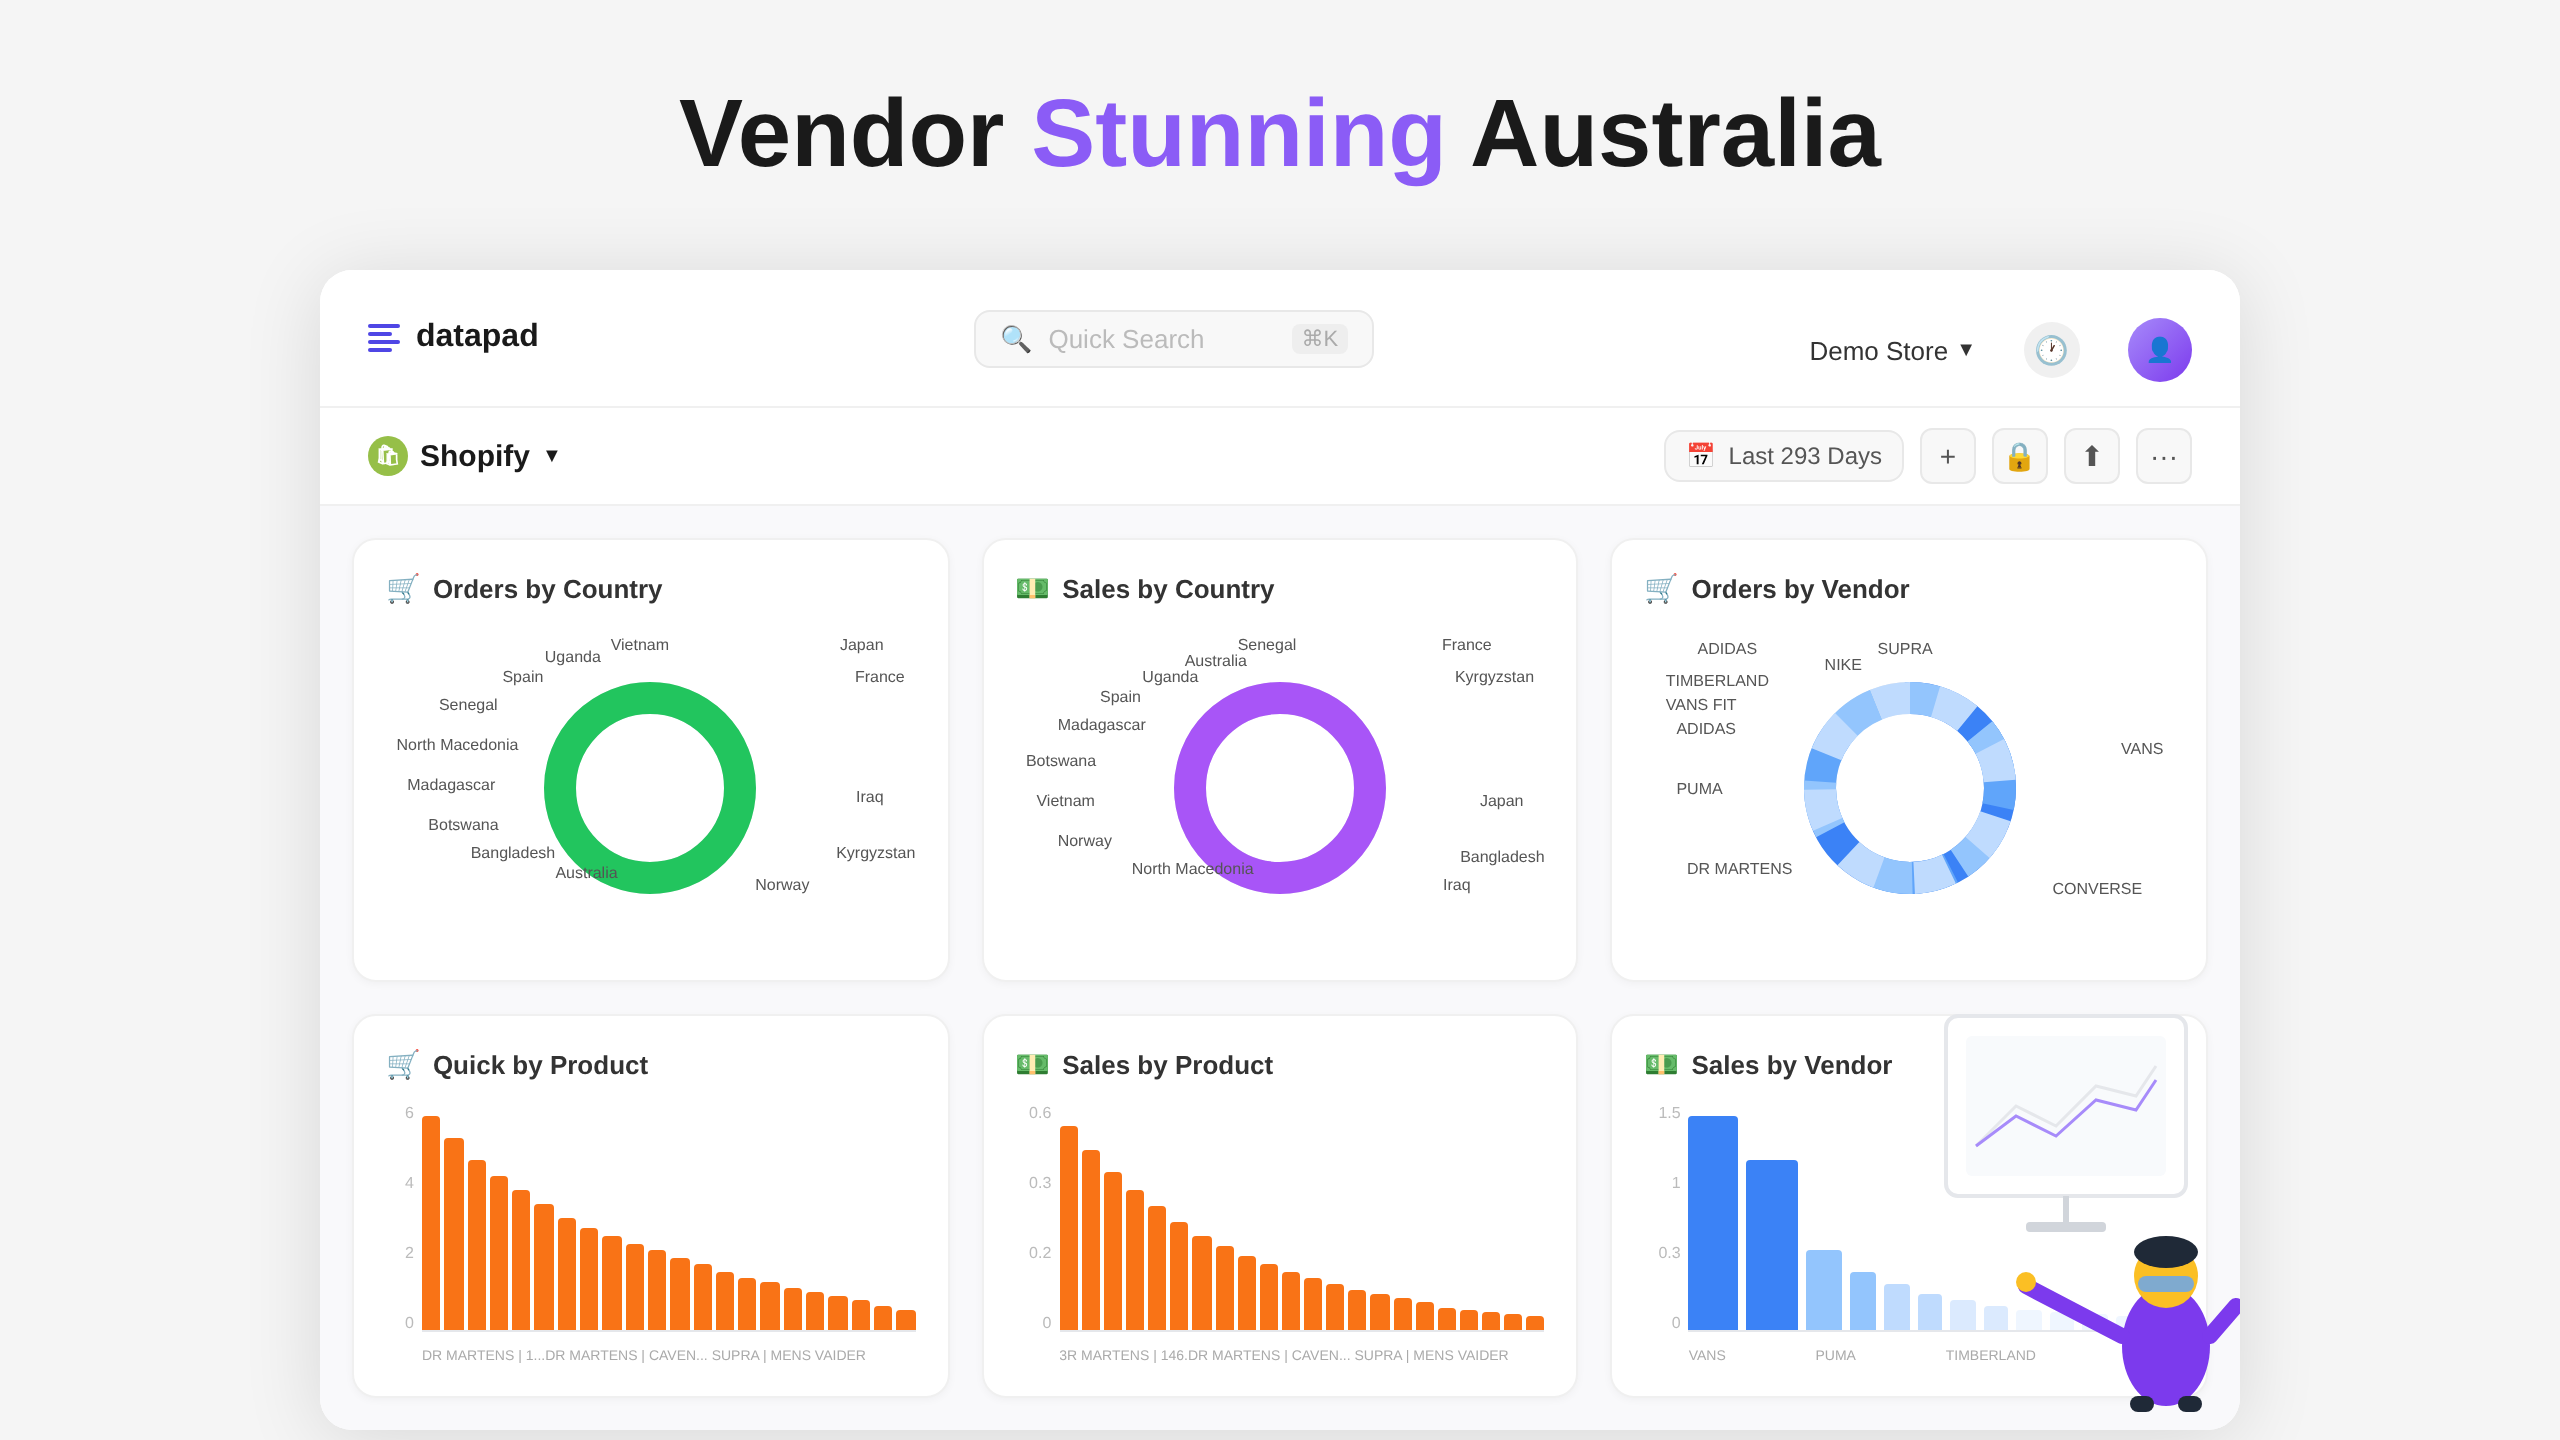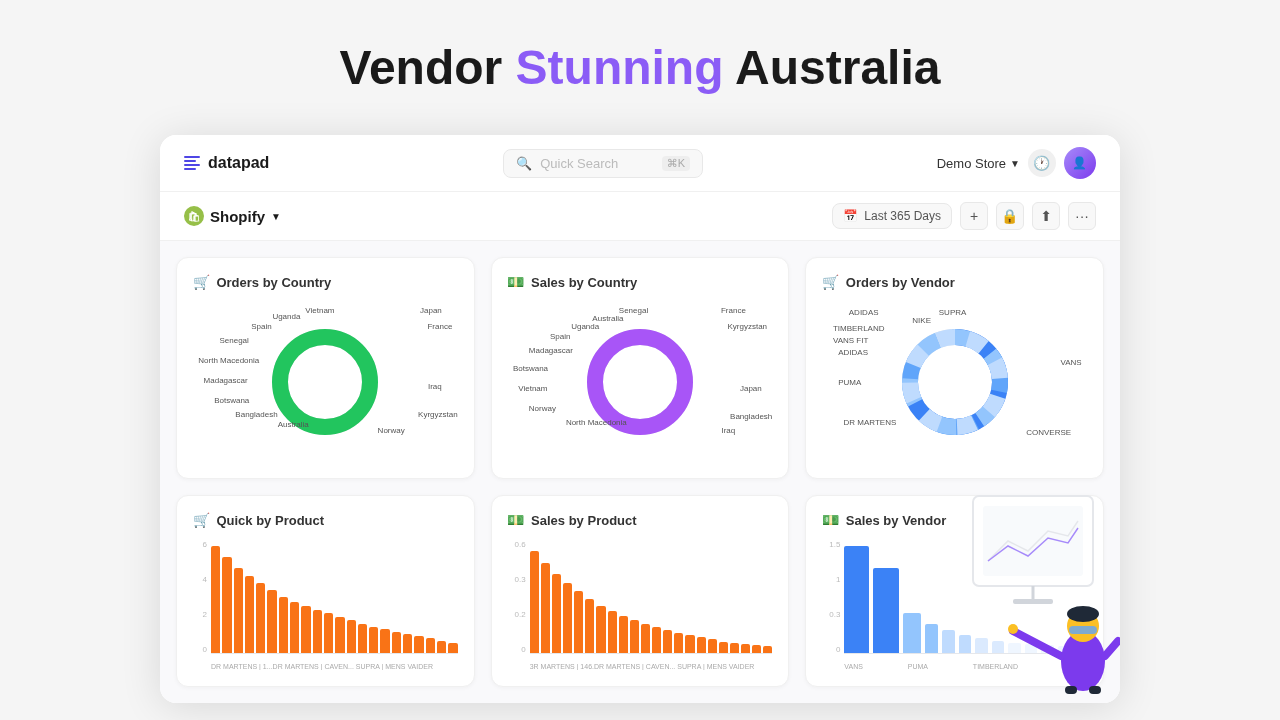--- a/index.html
+++ b/index.html
@@ -69,22 +69,23 @@
       border: 1px solid #e8e8e8;
       border-radius: 8px;
       padding: 6px 12px;
       color: #999;
       font-size: 13px;
       width: 200px;
     }
     .nav-right {
       display: flex;
       align-items: center;
-      gap: 8px;
+      gap: 24px;
       margin-left: auto;
+      margin-top: 12px;
     }
     .store-selector {
       display: flex;
       align-items: center;
       gap: 4px;
       font-size: 13px;
       font-weight: 500;
       color: #333;
       cursor: pointer;
     }
@@ -253,21 +254,21 @@
 
   <div class="sub-nav">
     <div class="shopify-selector">
       <div class="shopify-icon">🛍</div>
       <span>Shopify</span>
       <span style="font-size:10px">▼</span>
     </div>
     <div class="sub-nav-right">
       <div class="date-range">
         <span>📅</span>
-        <span>Last 365 Days</span>
+        <span>Last 293 Days</span>
       </div>
       <div class="icon-btn">+</div>
       <div class="icon-btn">🔒</div>
       <div class="icon-btn">⬆</div>
       <div class="icon-btn">···</div>
     </div>
   </div>
 
   <div class="dashboard-grid">
 

